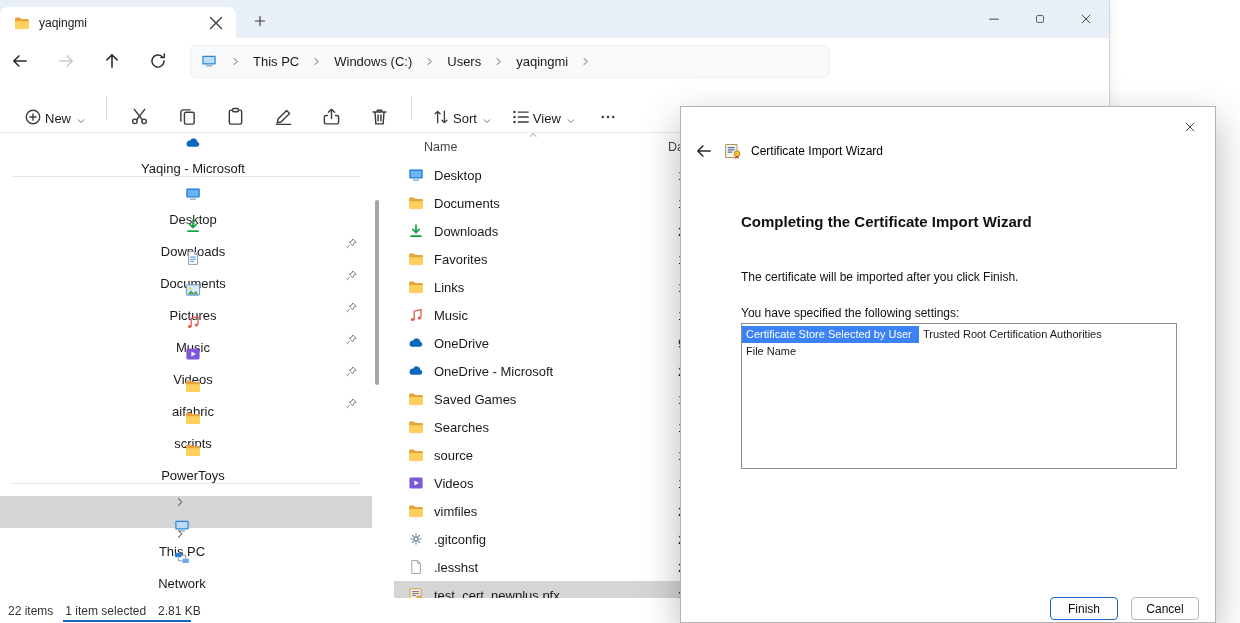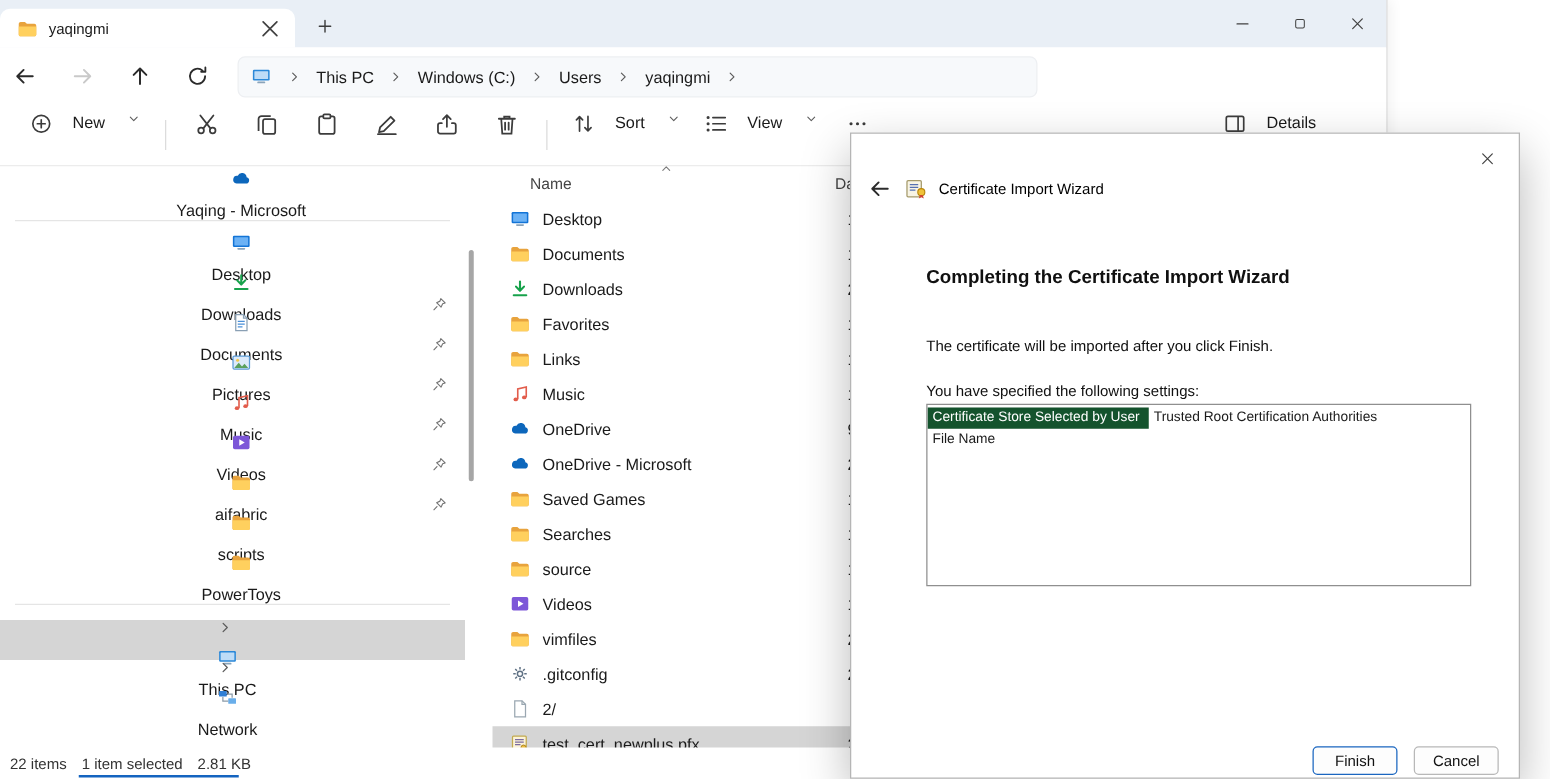--- a/index.html
+++ b/index.html
@@ -37,21 +37,21 @@
   .bc-sep{width:11px;height:11px;margin:0 12px;}
   .bc-ic{margin-right:1px;}
   .searchbox{margin-left:12px;width:252px;height:33px;background:#f7f9fb;border:1px solid #edeff2;
     border-radius:6px;display:flex;align-items:center;padding:0 10px;}
   .searchbox input{border:none;background:transparent;outline:none;flex:1;
     font-family:"Liberation Sans",sans-serif;font-size:13px;color:#444;}
   .searchbox input::placeholder{color:#6b6b6b;opacity:1;}
 
   .toolbar{position:absolute;left:0;top:84px;width:100%;height:49px;background:#fff;
     border-bottom:1px solid #ececec;display:flex;align-items:center;padding:0 14px;}
-  .tbtn{display:flex;align-items:flex-start;gap:16px;height:36px;padding:0 10px;border:none;
+  .tbtn{display:flex;align-items:flex-end;gap:3px;height:36px;padding:0 10px;border:none;
     background:transparent;font-family:"Liberation Sans",sans-serif;font-size:13px;color:#1a1a1a;border-radius:4px;}
   .icon-btn{width:44px;justify-content:center;padding:0;}
   .tactions{display:flex;gap:4px;}
   .tsep{width:1px;height:24px;background:#dcdcdc;margin:0 10px;flex:none;}
   .tspacer{flex:1;}
   .details-btn{margin-right:32px;}
 
   .sidebar{position:absolute;left:0;top:133px;width:372px;bottom:25px;overflow:hidden;padding-top:2px;}
   .side-item{display:flex;align-items:center;gap:10px;height:32px;padding:0 14px 0 28px;
     font-size:13px;position:relative;cursor:default;flex-direction:column;}
@@ -86,21 +86,21 @@
   .dlg-header{position:absolute;top:34px;left:12px;height:20px;display:flex;align-items:center;gap:9px;}
   .dlg-back{display:flex;align-items:center;justify-content:center;width:22px;height:22px;}
   .dlg-title{font-size:12px;color:#000;}
   .dlg-heading{position:absolute;top:106px;left:60px;font-size:15px;font-weight:bold;color:#101010;}
   .dlg-body{position:absolute;top:163px;left:60px;font-size:12px;color:#101010;}
   .dlg-settings-label{position:absolute;top:199px;left:60px;font-size:12px;color:#101010;}
   .dlg-table{position:absolute;top:216px;left:60px;width:436px;height:146px;background:#fff;
     border:1px solid #8f8f8f;overflow:hidden;font-size:11px;padding-top:2px;}
   .st-row{display:flex;height:17px;line-height:17px;}
   .st-key{width:177px;padding-left:4px;white-space:nowrap;overflow:hidden;flex:none;}
-  .st-key.hl{background:#14532d;color:#fff;}
+  .st-key.hl{background:#3b82f6;color:#fff;}
   .st-val{flex:1;padding-left:4px;white-space:nowrap;overflow:hidden;}
   .dlg-buttons{position:absolute;top:490px;right:16px;display:flex;gap:13px;}
   .dlg-btn{width:68px;height:23px;font-family:"Liberation Sans",sans-serif;font-size:12px;
     background:#fdfdfd;border:1px solid #b8b8b8;border-radius:4px;color:#111;}
   .dlg-btn.primary{border-color:#1a66c0;margin-left:48px;}
 </style>
 </head>
 <body>
 
 <div class="explorer">
@@ -655,20 +655,21 @@
           <span class="fname">.gitconfig</span>
           <span class="fdate">2/</span>
         </div>
         <div class="frow">
           <span class="ic">
             <svg viewBox="0 0 16 16">
               <path d="M3.8 1.6h5.8l2.8 2.8v10H3.8z" fill="#fff" stroke="#9aa7b1" stroke-width="1"></path>
               <path d="M9.6 1.6v2.8h2.8" fill="none" stroke="#9aa7b1" stroke-width="1"></path>
             </svg>
           </span>
+          <span class="fname">.lesshst</span>
           <span class="fdate">2/</span>
         </div>
         <div class="frow selected">
           <span class="ic">
             <svg viewBox="0 0 16 16">
               <rect x="2" y="1.8" width="11" height="12.4" rx=".8" fill="#fbf3d8" stroke="#c2a94f" stroke-width="1"></rect>
               <path d="M4 4.6h7M4 6.6h7M4 8.6h4.4" stroke="#7b6ba0" stroke-width="1"></path>
               <circle cx="10.8" cy="11" r="2" fill="#edbc3e" stroke="#ad841e" stroke-width=".8"></circle>
               <path d="M9.9 12.6l-.7 2.2 1.6-.8 1.5.8-.6-2.2z" fill="#c43f31"></path>
             </svg>

